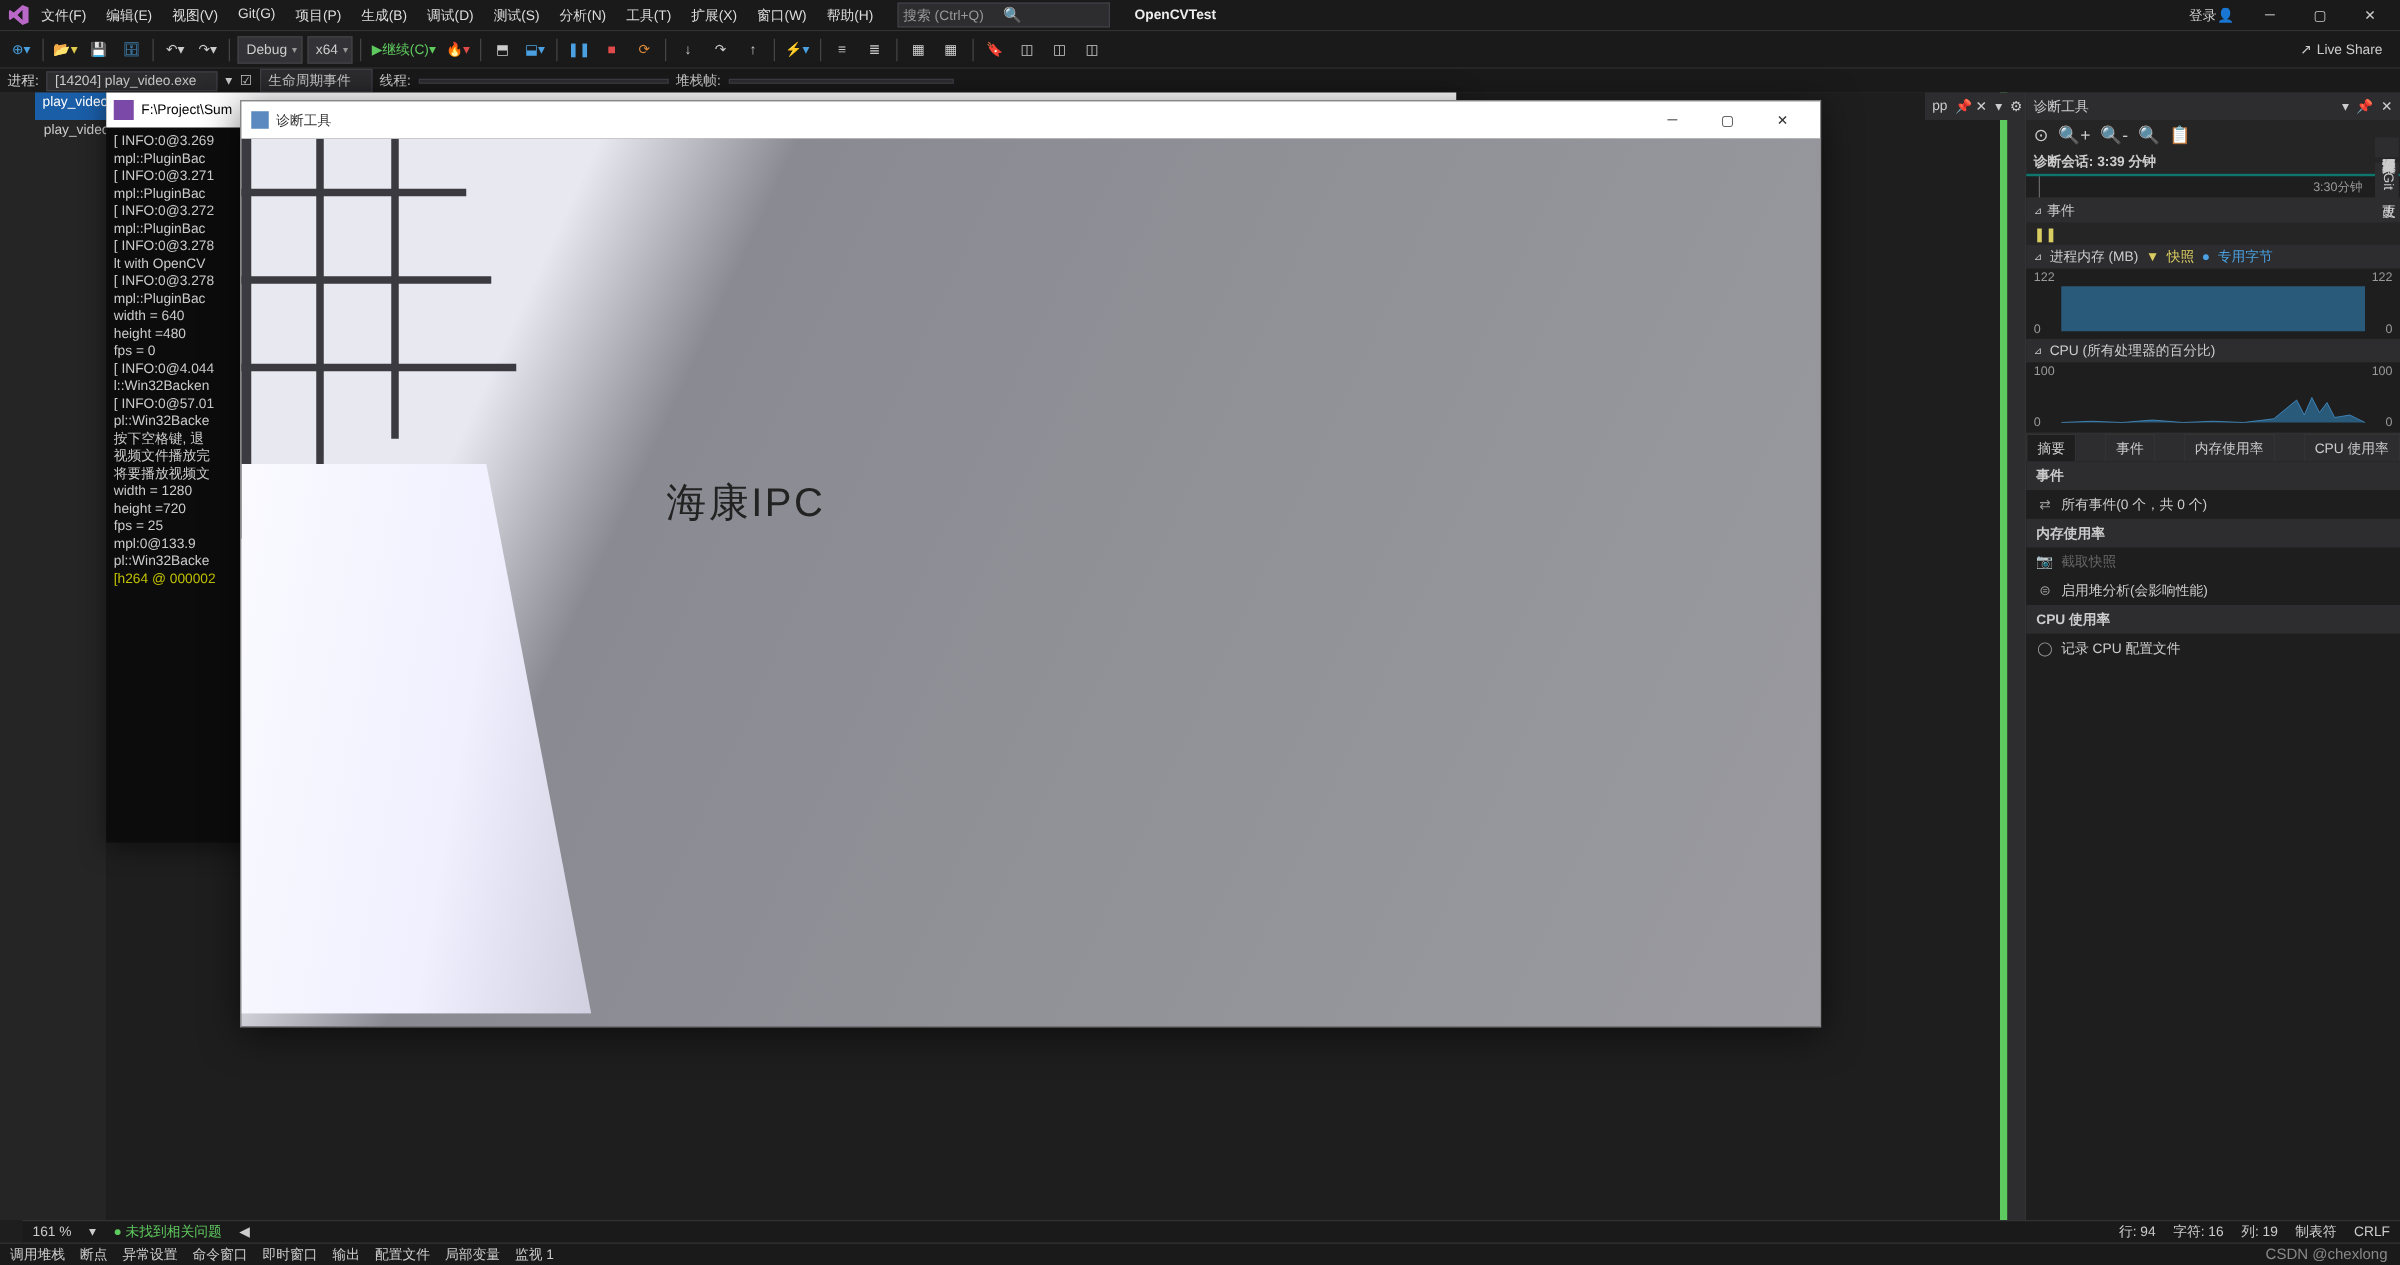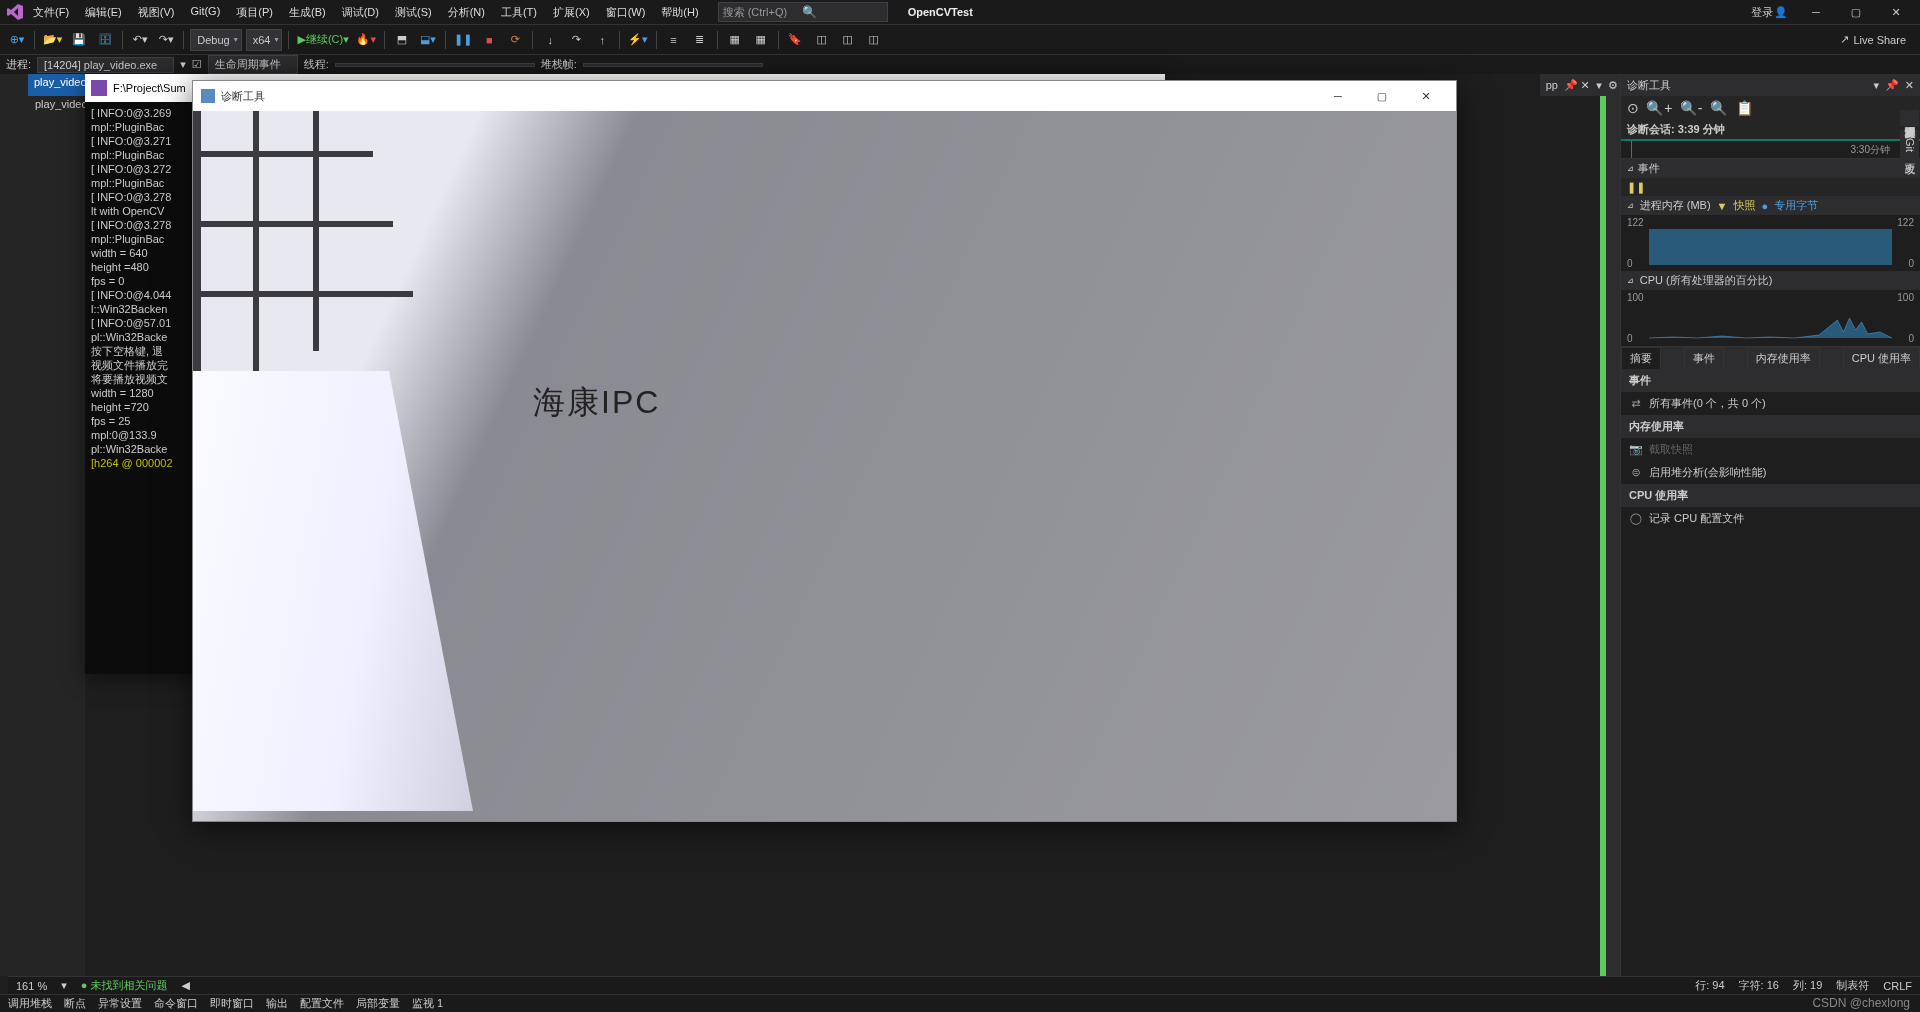--- a/index.html
+++ b/index.html
@@ -91,21 +91,21 @@
 .side-tabs { position:absolute; right:0; top:110px; width:20px; }
 .side-tab { writing-mode:vertical-rl; background:#2d2d30; padding:8px 2px; color:#ccc; font-size:11px; margin-bottom:4px; text-align:center; }
 
 
 .ed-tabs-right { position:absolute; top:74px; right:300px; height:22px; display:flex; align-items:center; background:#2d2d30; z-index:5; }
 .ed-tabs-right .et { padding:2px 6px; color:#ccc; font-size:11px; }
 .ed-tabs-right .pin { width:14px; text-align:center; color:#ccc; }
 .ed-tabs-right .cls { width:14px; text-align:center; color:#ccc; }
 
 
-.status1 { position:absolute; bottom:18px; left:8px; right:0; height:18px; background:#1a1a1a; display:flex; align-items:center; padding:0 8px; gap:14px; font-size:11px; color:#ccc; border-top:1px solid #333; }
+.status1 { position:absolute; bottom:18px; left:18px; right:0; height:18px; background:#1a1a1a; display:flex; align-items:center; padding:0 8px; gap:14px; font-size:11px; color:#ccc; border-top:1px solid #333; }
 .status1 .ok { color:#5ec95e; }
 .status1 .spacer { flex:1; }
 .status2 { position:absolute; bottom:0; left:0; right:0; height:18px; background:#1a1a1a; display:flex; align-items:center; padding:0 8px; gap:12px; font-size:11px; color:#ccc; border-top:1px solid #333; }
 .watermark { position:absolute; right:10px; bottom:2px; color:#888; font-size:12px; }
 
 
 .console-win { position:absolute; left:85px; top:74px; width:1080px; height:600px; background:#0c0c0c; z-index:20; box-shadow:0 4px 20px rgba(0,0,0,.5); display:flex; flex-direction:column; }
 .console-title { height:28px; background:#fff; color:#000; display:flex; align-items:center; padding:0 6px; font-size:12px; }
 .console-title .cic { width:16px; height:16px; background:#7b4aa8; margin-right:6px; }
 .console-body { flex:1; padding:4px 6px; font-family:Consolas,"SimSun",monospace; font-size:12px; color:#ccc; line-height:14px; overflow:hidden; white-space:pre; }

